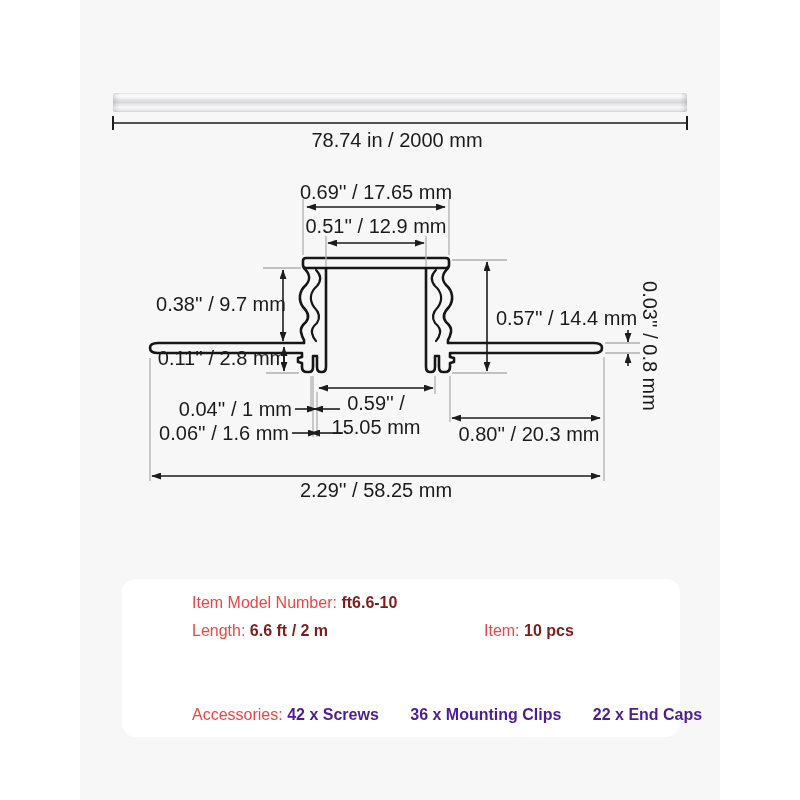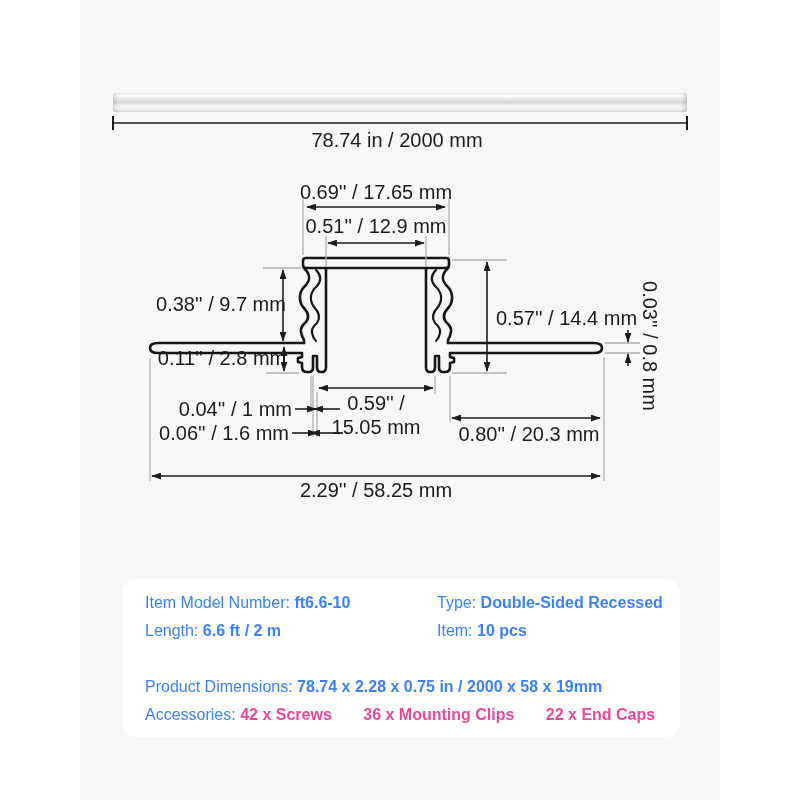--- a/index.html
+++ b/index.html
@@ -19,23 +19,23 @@
   .outline{fill:none;stroke:#161616;stroke-width:2.6;stroke-linejoin:round;stroke-linecap:round;}
   .thin-outline{fill:none;stroke:#161616;stroke-width:2.2;stroke-linejoin:round;stroke-linecap:round;}
   .dim{stroke:#1c1c1c;stroke-width:1.6;fill:none;}
   .tick{stroke:#1c1c1c;stroke-width:2;}
   .ext{stroke:#b0b0b0;stroke-width:1.3;fill:none;}
   .ah{fill:#1c1c1c;}
 
   
   .card{position:absolute;left:42px;top:579px;width:558px;height:158px;background:#ffffff;border-radius:14px;}
   .row{position:absolute;font-size:16px;line-height:20px;white-space:nowrap;}
-  .lbl{color:#3b82f6;font-weight:400;}
-  .val{color:#3b82f6;font-weight:700;}
-  .acc-val{color:#ec4899;font-weight:700;margin-right:27px;}
+  .lbl{color:#ef4444;font-weight:400;margin-left:47px;}
+  .val{color:#7f1d1d;font-weight:700;}
+  .acc-val{color:#4c1d95;font-weight:700;margin-right:27px;}
   .acc-val:last-child{margin-right:8px;}
 </style>
 </head>
 <body>
 
 <div class="canvas">
   <div class="stage">
 
     <div class="profile-bar"></div>
 
@@ -125,33 +125,25 @@
 
     <div class="card">
       <div class="row" style="left:23px;top:14px;">
         <span class="lbl">Item Model Number:</span>
         <span class="val">ft6.6-10</span>
       </div>
       <div class="row" style="left:23px;top:42px;text-align:center;">
         <span class="lbl">Length:</span>
         <span class="val">6.6 ft / 2 m</span>
       </div>
-      <div class="row" style="left:23px;top:98px;">
-        <span class="lbl">Product Dimensions:</span>
-        <span class="val">78.74 x 2.28 x 0.75 in / 2000 x 58 x 19mm</span>
-      </div>
       <div class="row" style="left:23px;top:126px;">
         <span class="lbl">Accessories:</span>
         <span class="acc-val">42 x Screws</span>
         <span class="acc-val">36 x Mounting Clips</span>
         <span class="acc-val">22 x End Caps</span>
-      </div>
-      <div class="row" style="left:315px;top:14px;">
-        <span class="lbl">Type:</span>
-        <span class="val">Double-Sided Recessed</span>
       </div>
       <div class="row" style="left:315px;top:42px;">
         <span class="lbl">Item:</span>
         <span class="val">10 pcs</span>
       </div>
     </div>
 
   </div>
 </div>
 

